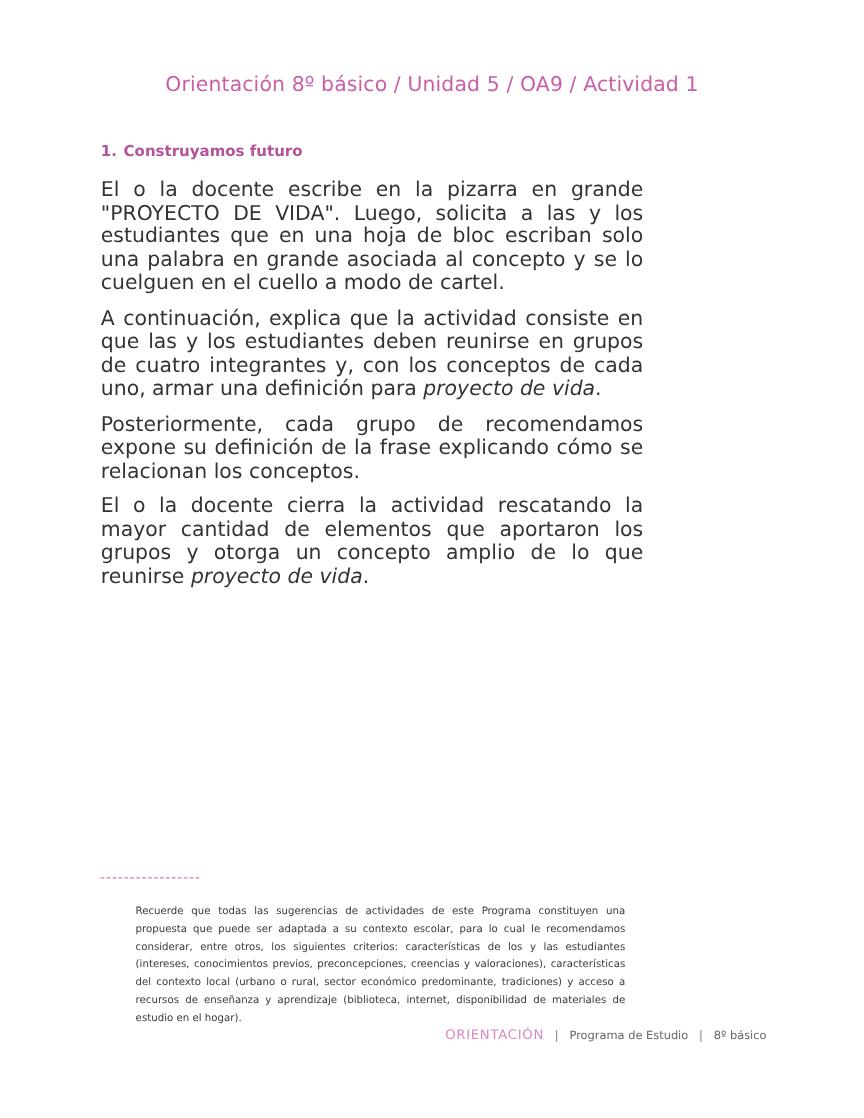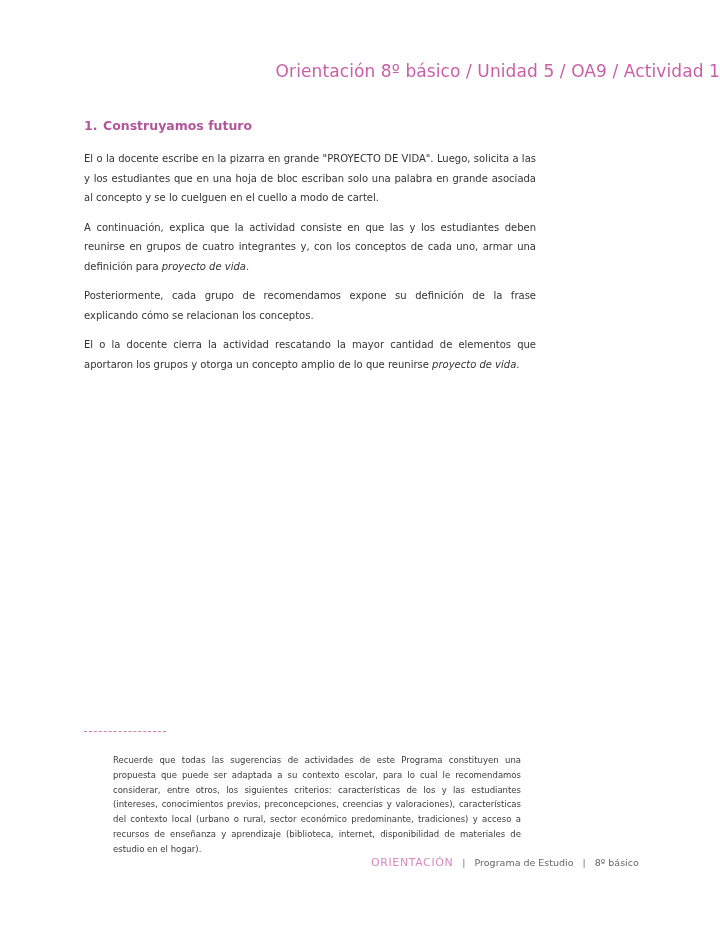--- a/index.html
+++ b/index.html
@@ -13,21 +13,21 @@
       position: relative;
       overflow: hidden;
       font-family: "DejaVu Sans", "Liberation Sans", sans-serif;
       color: #333333;
     }
     .page-title {
       position: absolute;
       left: 0;
       width: 720px;
       top: 61px;
-      text-align: right;
+      text-align: center;
       font-size: 17px;
       color: #c95fa8;
       letter-spacing: 0.1px;
       font-weight: normal;
       margin: 0;
     }
     .section-heading {
       position: absolute;
       left: 84px;
       top: 118px;
@@ -40,21 +40,21 @@
       display: inline-block;
       width: 19px;
     }
     .content {
       position: absolute;
       left: 84px;
       top: 149px;
       width: 452px;
     }
     .para {
-      font-size: 10px;
+      font-size: 17px;
       line-height: 19.5px;
       text-align: justify;
       margin: 0 0 10px 0;
       color: #333333;
     }
     .para em {
       font-style: italic;
     }
     .footnote-rule {
       position: absolute;

